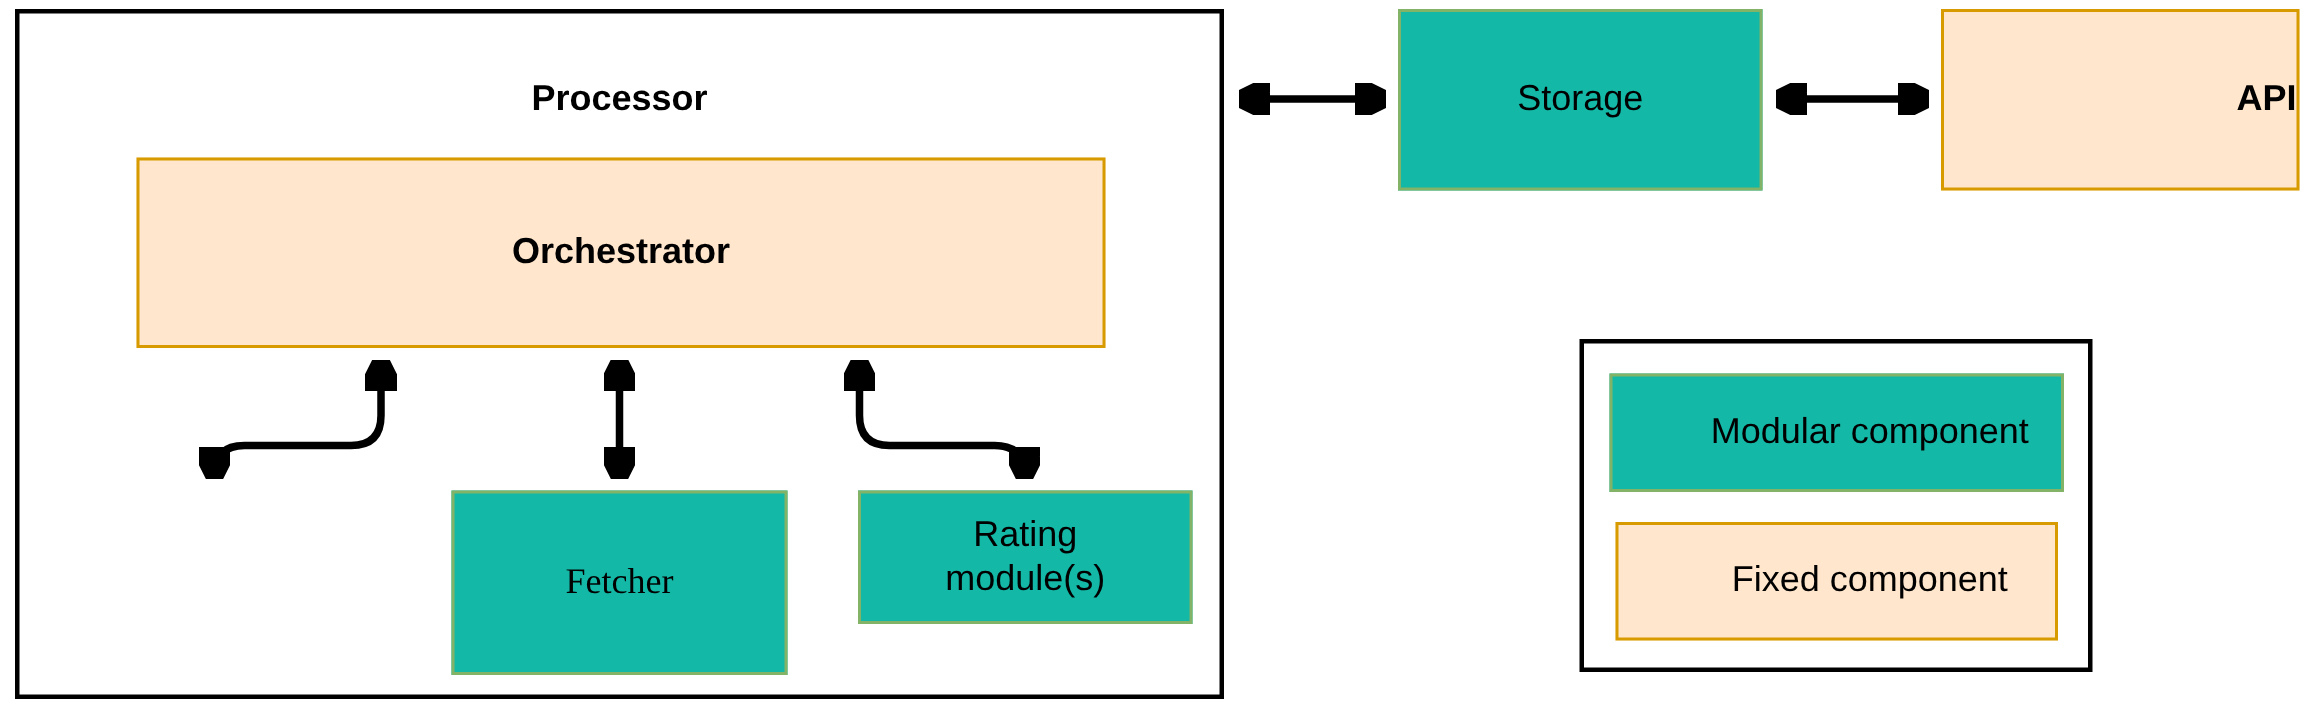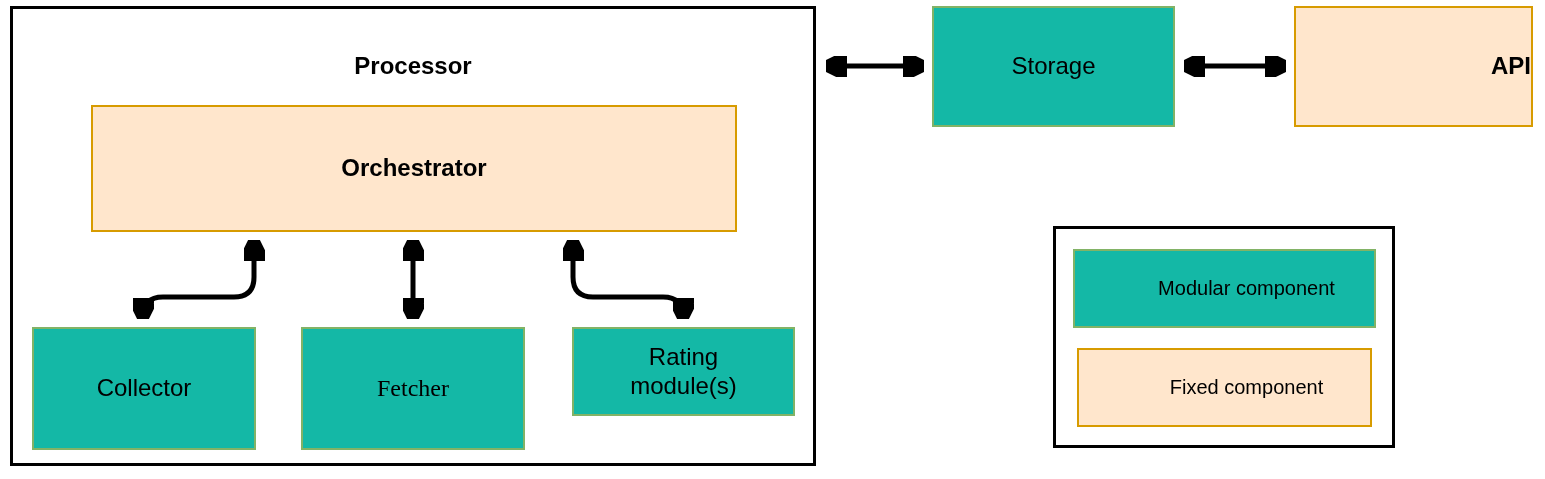--- a/index.html
+++ b/index.html
@@ -58,21 +58,21 @@
   }
   .label {
     font-size: 24px;
     font-weight: normal;
     white-space: pre-line;
   }
   .label.bold {
     font-weight: bold;
   }
   .label.small {
-    font-size: 20px;
+    font-size: 24px;
     margin-left: 44px;
   }
   
   #edges {
     position: absolute;
     left: 0;
     top: 0;
     width: 1545px;
     height: 479px;
     pointer-events: none;
@@ -92,23 +92,20 @@
 <div id="canvas">
 
   <div class="node container-box" style="left:10px; top:6px; width:806px; height:460px;"></div>
 
   <div class="container-title" style="left:10px; top:52px; width:806px;">Processor</div>
 
   <div class="node fill-orange" style="left:91px; top:105px; width:646px; height:127px;">
     <span class="label bold">Orchestrator</span>
   </div>
 
-  <div class="node fill-green" style="left:32px; top:327px; width:224px; height:123px;">
-    <span class="label">Collector</span>
-  </div>
 
   <div class="node fill-green" style="left:301px; top:327px; width:224px; height:123px;font-family:Liberation Serif, serif;">
     <span class="label">Fetcher</span>
   </div>
 
   <div class="node fill-green" style="left:572px; top:327px; width:223px; height:89px;text-align:center;">
     <span class="label">Rating
 module(s)</span>
   </div>
 

